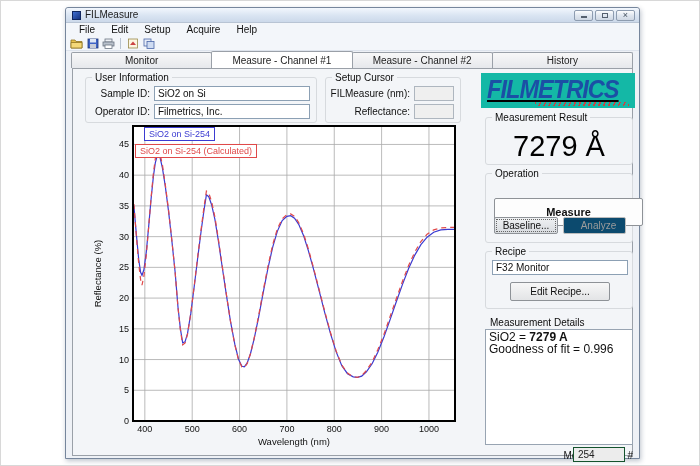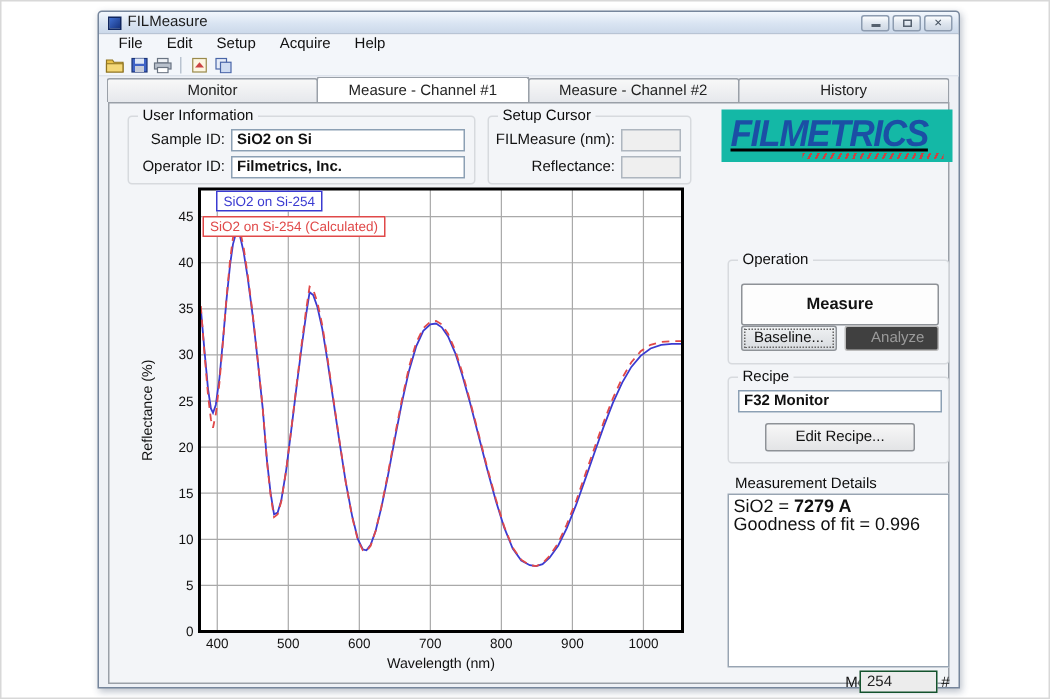--- a/index.html
+++ b/index.html
@@ -71,21 +71,21 @@
     position:absolute;border:1px solid #d7dade;border-radius:3px;
   }
   .group-label{
     position:absolute;top:-6px;left:6px;background:#f3f5f8;padding:0 3px;
     font-size:10px;color:#0c0c0c;line-height:11px;white-space:nowrap;
   }
   .frow{position:absolute;display:flex;align-items:center;}
   .flabel{font-size:10px;color:#111;text-align:right;white-space:nowrap;}
   .tbox{
     background:#fff;border:1px solid #8ca0b4;font-size:10px;color:#111;
-    padding:1px 3px;height:15px;line-height:12px;overflow:hidden;white-space:nowrap;font-weight:bold;
+    padding:1px 3px;height:15px;line-height:12px;overflow:hidden;white-space:nowrap;
   }
   .tbox.disabled{background:#efefef;border-color:#aeb6bf;}
   
   .chart-wrap{position:absolute;left:18px;top:49px;width:372px;height:336px;}
   .legend{
     position:absolute;background:#fff;border:1px solid;padding:0 4px;
     font-size:9px;line-height:12px;white-space:nowrap;z-index:5;
   }
   
   .logo-box{
@@ -107,21 +107,21 @@
   .btn{
     border:1px solid #8e9297;border-radius:2px;
     background:linear-gradient(#f7f7f7,#e3e4e6);
     font-size:10px;color:#111;text-align:center;position:absolute;
     display:flex;align-items:center;justify-content:center;
   }
   .btn.big{background:#fdfdfd;font-size:11px;font-weight:bold;}
   .btn.focus{
     background:linear-gradient(#eff1f3,#d8dbdf);outline:1px dotted #666;outline-offset:-3px;
   }
-  .btn.disabled{color:#9b9b9b;border-color:#bcbcbc;background:#404040;padding-left:8px;}
+  .btn.disabled{color:#9b9b9b;border-color:#bcbcbc;background:#0c4a6e;padding-left:8px;}
   .listbox{
     position:absolute;background:#fff;border:1px solid #98a4b2;
     font-size:12px;color:#111;padding:1px 3px;line-height:12px;
   }
   .measnum-box{
     position:absolute;background:#ececec;border:1px solid #14532d;
     font-size:10px;color:#222;padding:1px 4px;height:15px;line-height:12px;
   }
 </style>
 </head>
@@ -267,24 +267,28 @@
         </svg>
       <div class="legend" style="left: 53px; top: 9px; color: rgb(59, 59, 209); border-color: rgb(59, 59, 209);">SiO2 on Si-254</div>
       <div class="legend" style="left: 44px; top: 26px; color: rgb(224, 73, 73); border-color: rgb(224, 73, 73);">SiO2 on Si-254 (Calculated)</div>
     </div>
 
     <div class="logo-box">
       <div class="logo-text" style="color: rgb(27, 79, 165); border-color: rgb(27, 79, 165);">FILMETRICS</div>
       <div class="logo-hatch"></div>
     </div>
 
+    <div class="group" style="left:412px;top:48px;width:148px;height:48px;">
+      <span class="group-label">Measurement Result</span>
+      <div class="result-value">7279 Å</div>
+    </div>
 
     <div class="group" style="left:412px;top:104px;width:148px;height:70px;">
       <span class="group-label">Operation</span>
-      <div class="btn big" style="left:8px;top:15px;width:132px;height:28px;">Measure</div>
+      <div class="btn big" style="left:8px;top:24px;width:149px;height:28px;">Measure</div>
       <div class="btn focus" style="left:8px;top:43px;width:64px;height:17px;text-align:right;">Baseline...</div>
       <div class="btn disabled" style="left:77px;top:43px;width:63px;height:17px;">Analyze</div>
     </div>
 
     <div class="group" style="left:412px;top:182px;width:148px;height:58px;">
       <span class="group-label">Recipe</span>
       <span class="tbox" style="position:absolute;left:6px;top:8px;width:136px;">F32 Monitor</span>
       <div class="btn" style="left:24px;top:30px;width:100px;height:19px;">Edit Recipe...</div>
     </div>
 

